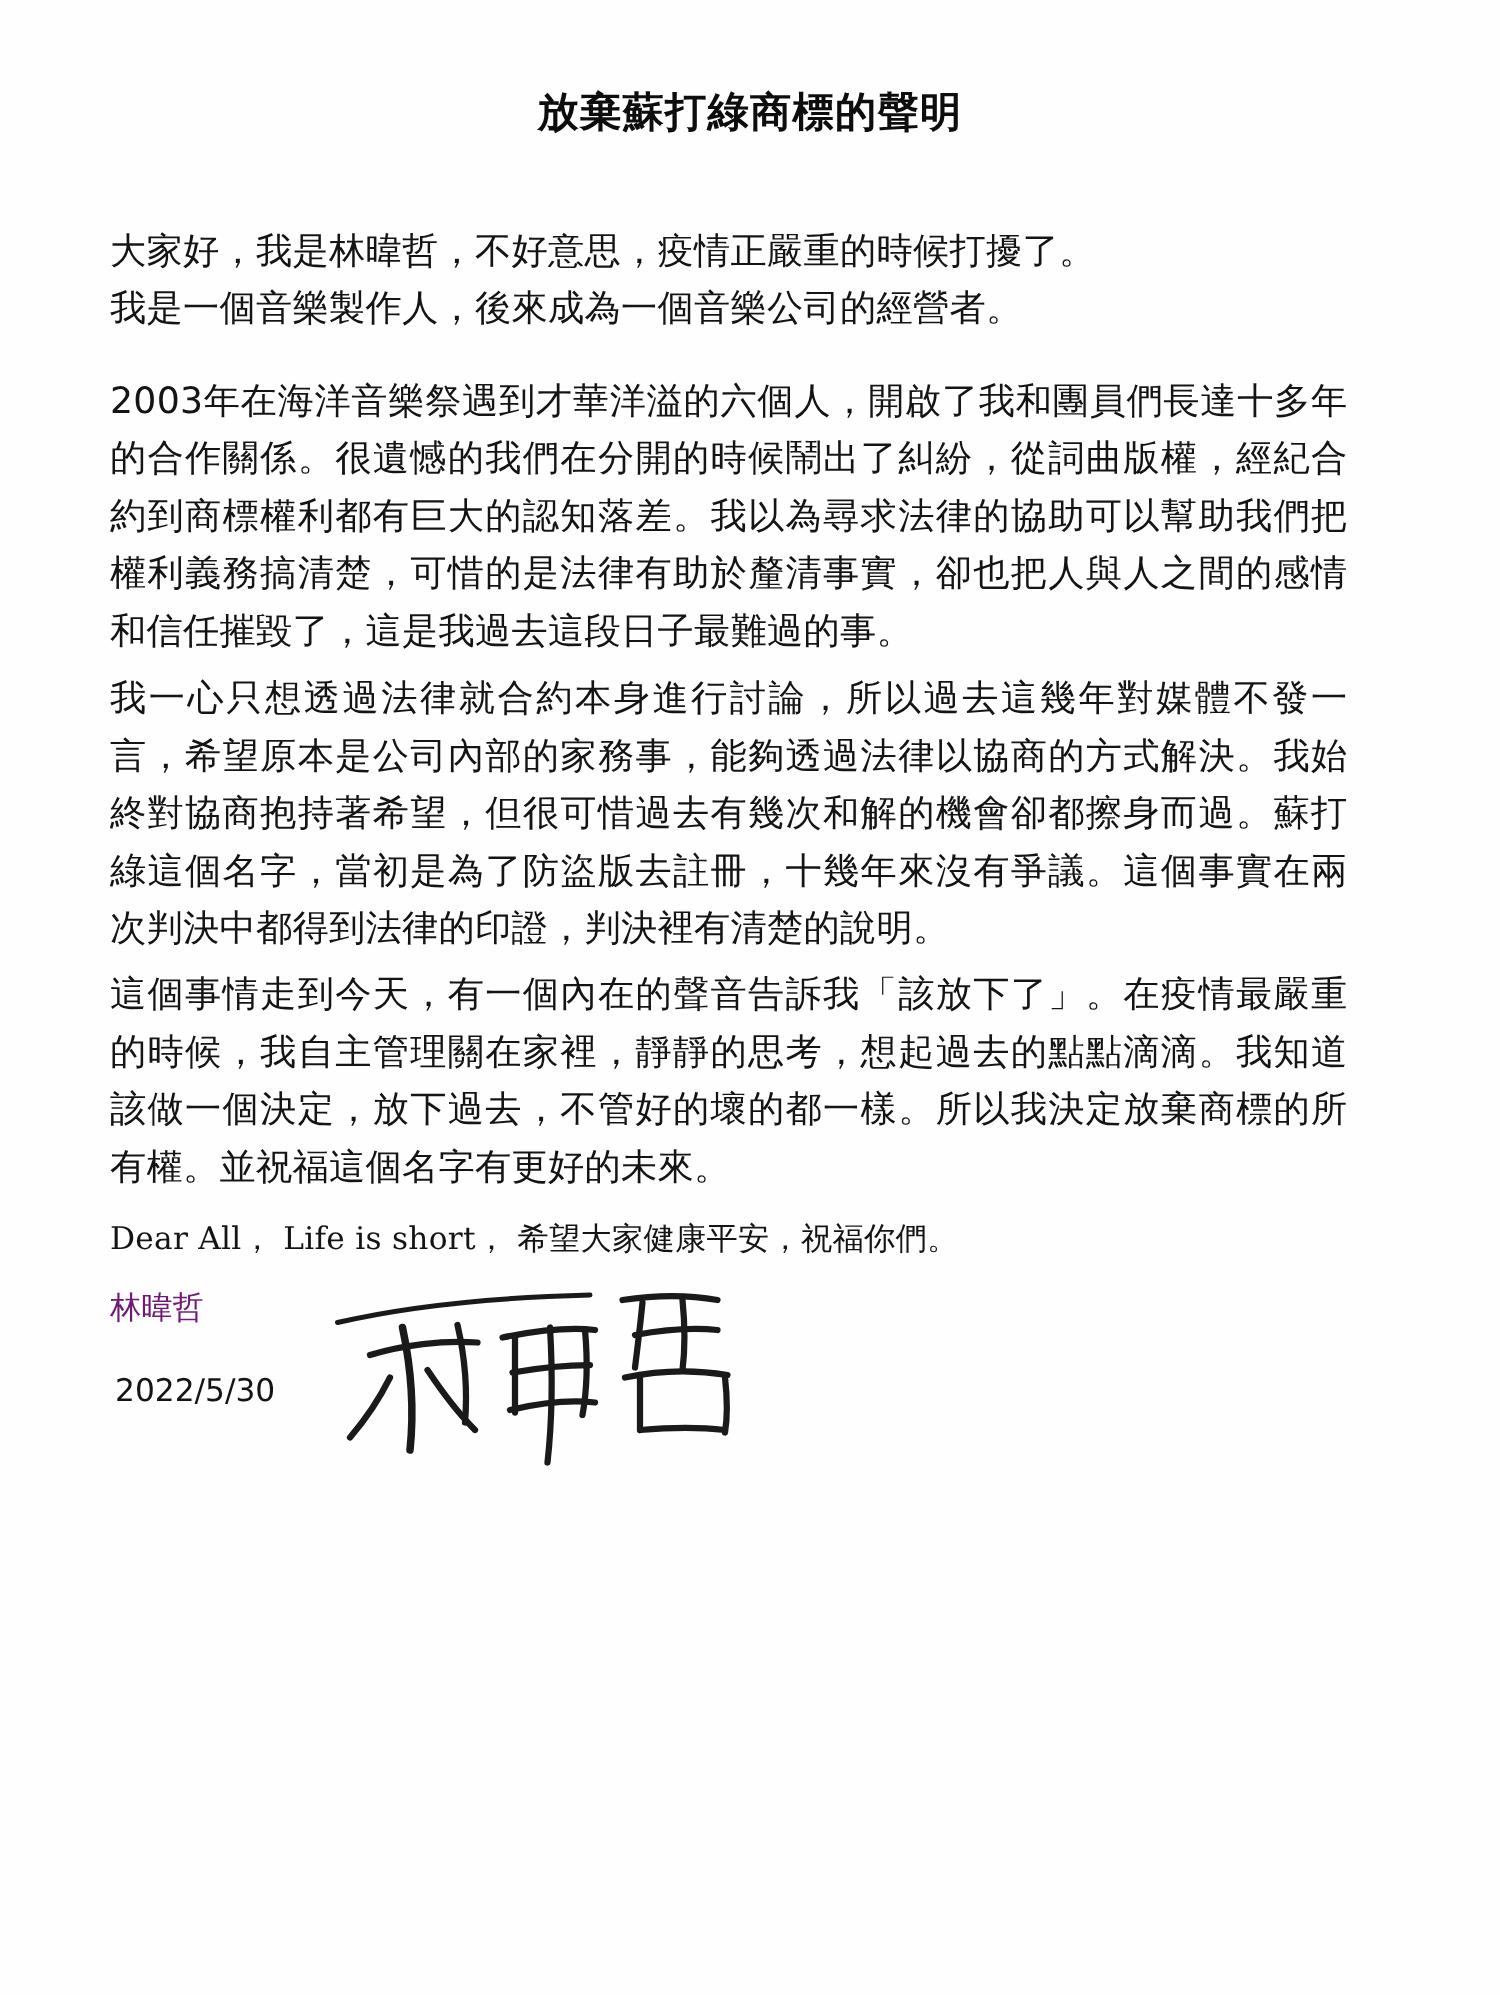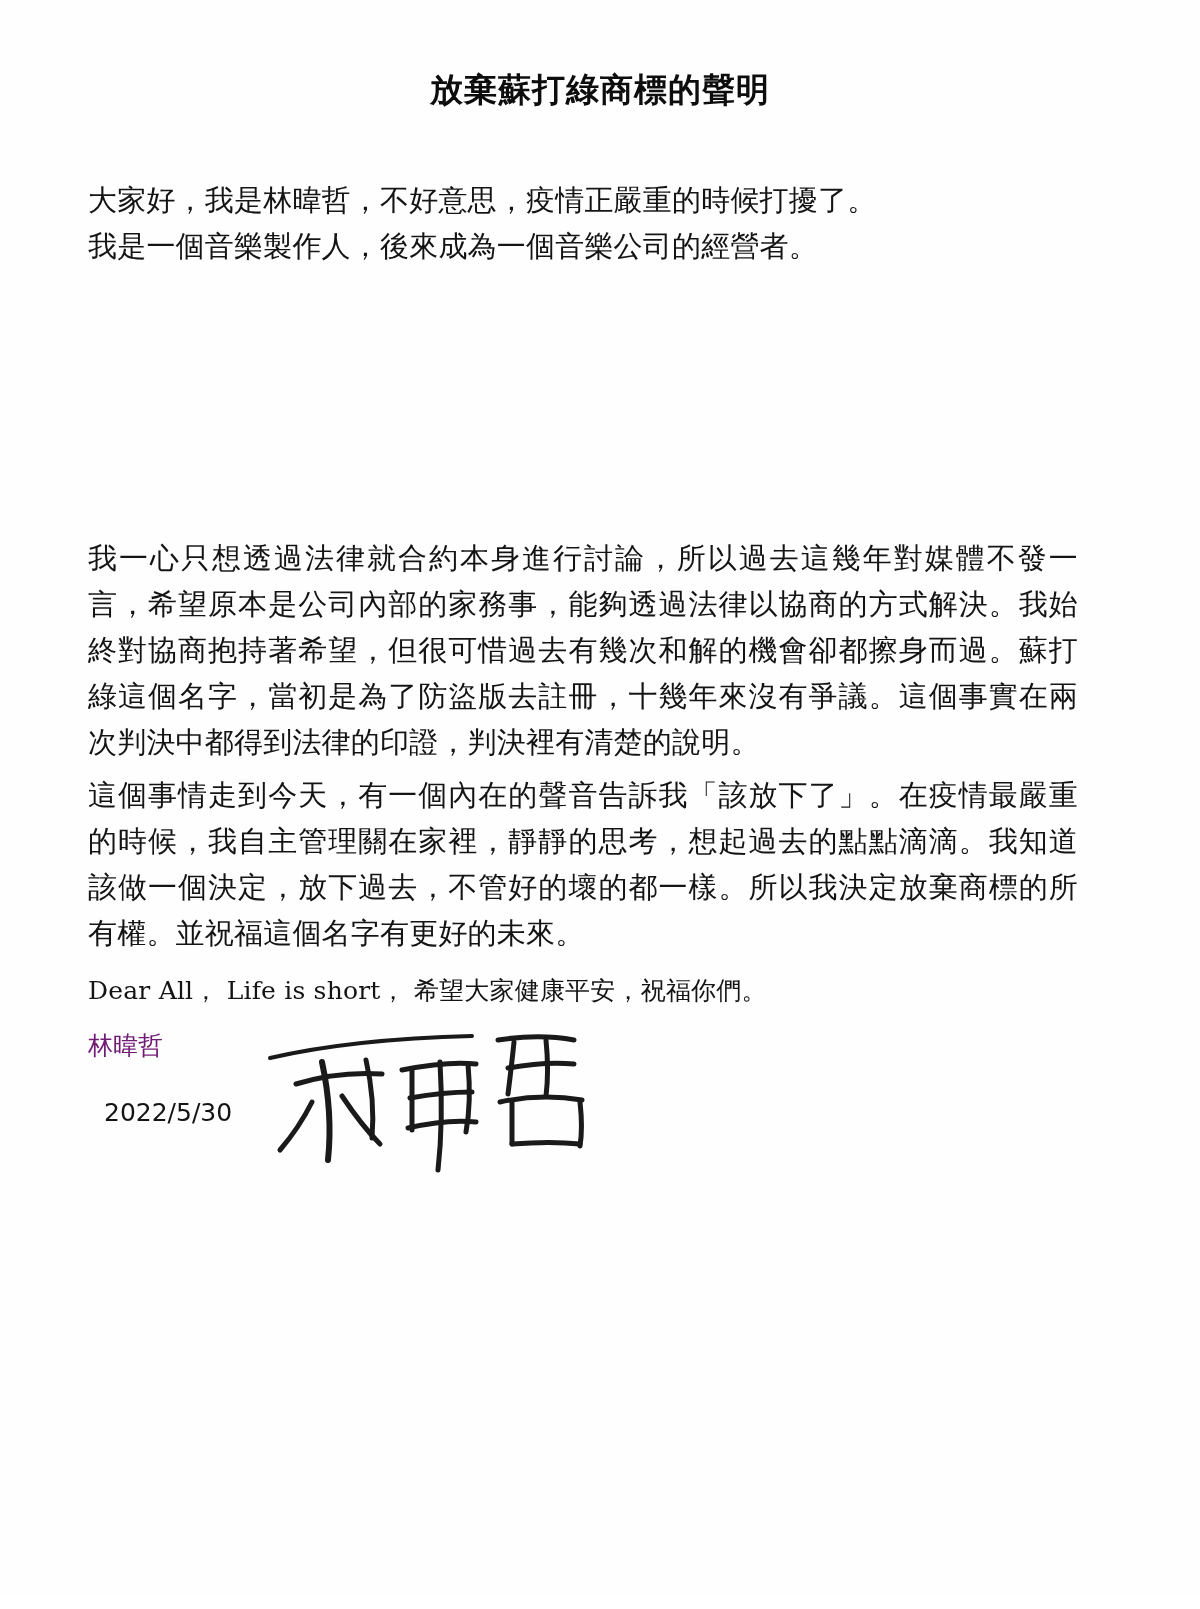--- a/index.html
+++ b/index.html
@@ -61,21 +61,21 @@
   .sig-name {
     position: absolute;
     left: 88px;
     top: 1026px;
     font-size: 25px;
     line-height: 40px;
     color: #701a75;
   }
   .sig-date {
     position: absolute;
-    left: 104px;
+    left: 92px;
     top: 1093px;
     font-size: 25px;
     line-height: 40px;
     color: #141414;
   }
   .signature {
     position: absolute;
     left: 262px;
     top: 1010px;
     width: 370px;
@@ -91,20 +91,21 @@
 </head>
 <body>
 
 <div class="page">
 
   <h1 class="doc-title">放棄蘇打綠商標的聲明</h1>
 
   <p class="body-block p1" style="white-space: pre-line;">大家好，我是林暐哲，不好意思，疫情正嚴重的時候打擾了。
 我是一個音樂製作人，後來成為一個音樂公司的經營者。</p>
 
+  <p class="body-block p2">2003年在海洋音樂祭遇到才華洋溢的六個人，開啟了我和團員們長達十多年的合作關係。很遺憾的我們在分開的時候鬧出了糾紛，從詞曲版權，經紀合約到商標權利都有巨大的認知落差。我以為尋求法律的協助可以幫助我們把權利義務搞清楚，可惜的是法律有助於釐清事實，卻也把人與人之間的感情和信任摧毀了，這是我過去這段日子最難過的事。</p>
 
   <p class="body-block p3">我一心只想透過法律就合約本身進行討論，所以過去這幾年對媒體不發一言，希望原本是公司內部的家務事，能夠透過法律以協商的方式解決。我始終對協商抱持著希望，但很可惜過去有幾次和解的機會卻都擦身而過。蘇打綠這個名字，當初是為了防盜版去註冊，十幾年來沒有爭議。這個事實在兩次判決中都得到法律的印證，判決裡有清楚的說明。</p>
 
   <p class="body-block p4">這個事情走到今天，有一個內在的聲音告訴我「該放下了」。在疫情最嚴重的時候，我自主管理關在家裡，靜靜的思考，想起過去的點點滴滴。我知道該做一個決定，放下過去，不管好的壞的都一樣。所以我決定放棄商標的所有權。並祝福這個名字有更好的未來。</p>
 
   <p class="body-block p-dear">Dear All， Life is short， 希望大家健康平安，祝福你們。</p>
 
   <div class="sig-name">林暐哲</div>
 
   <div class="signature">

